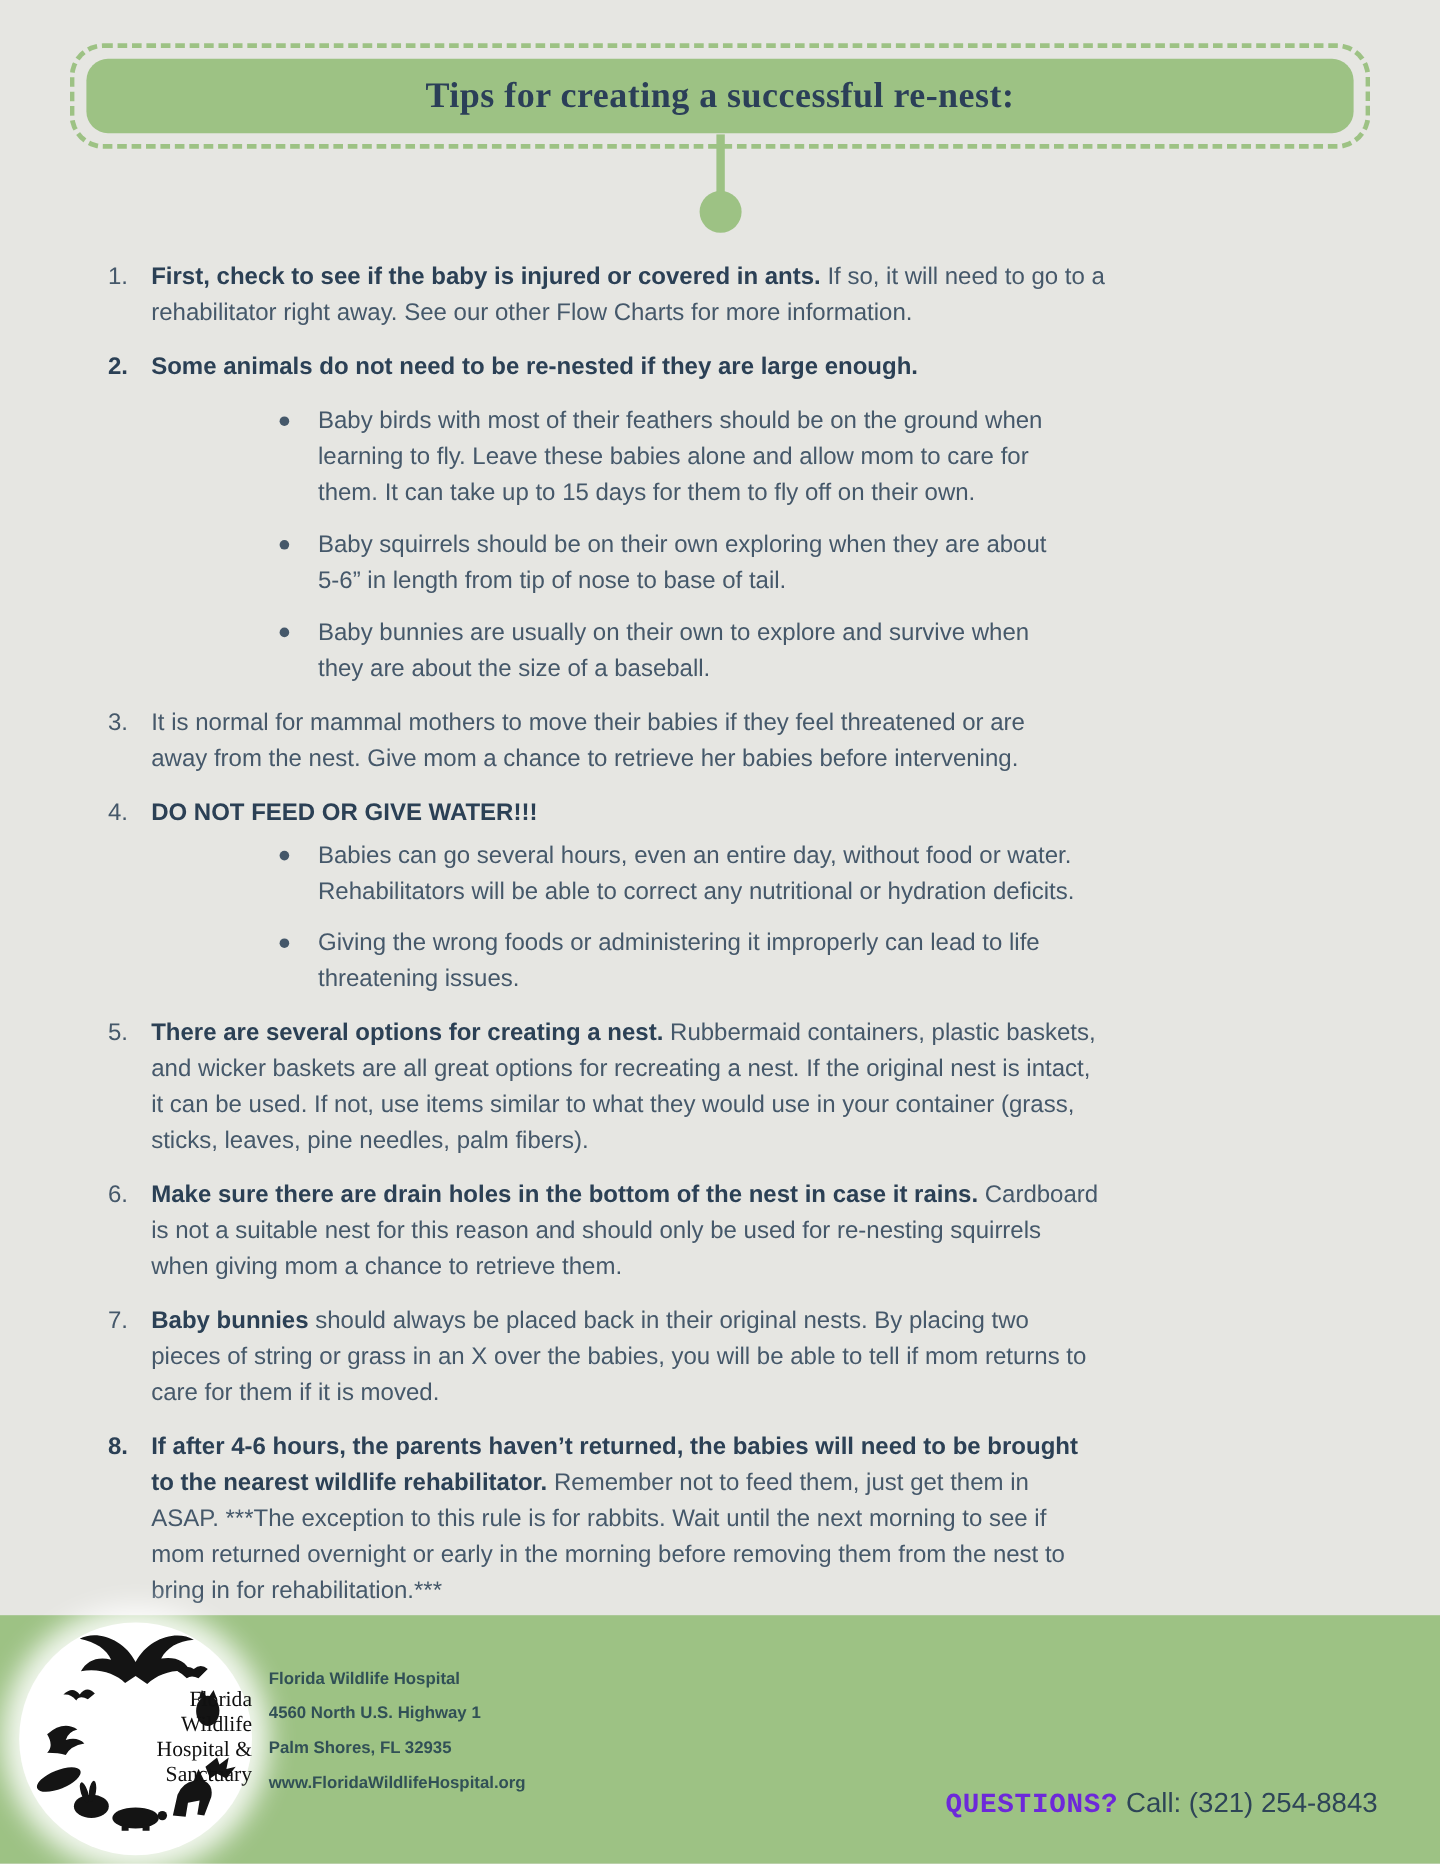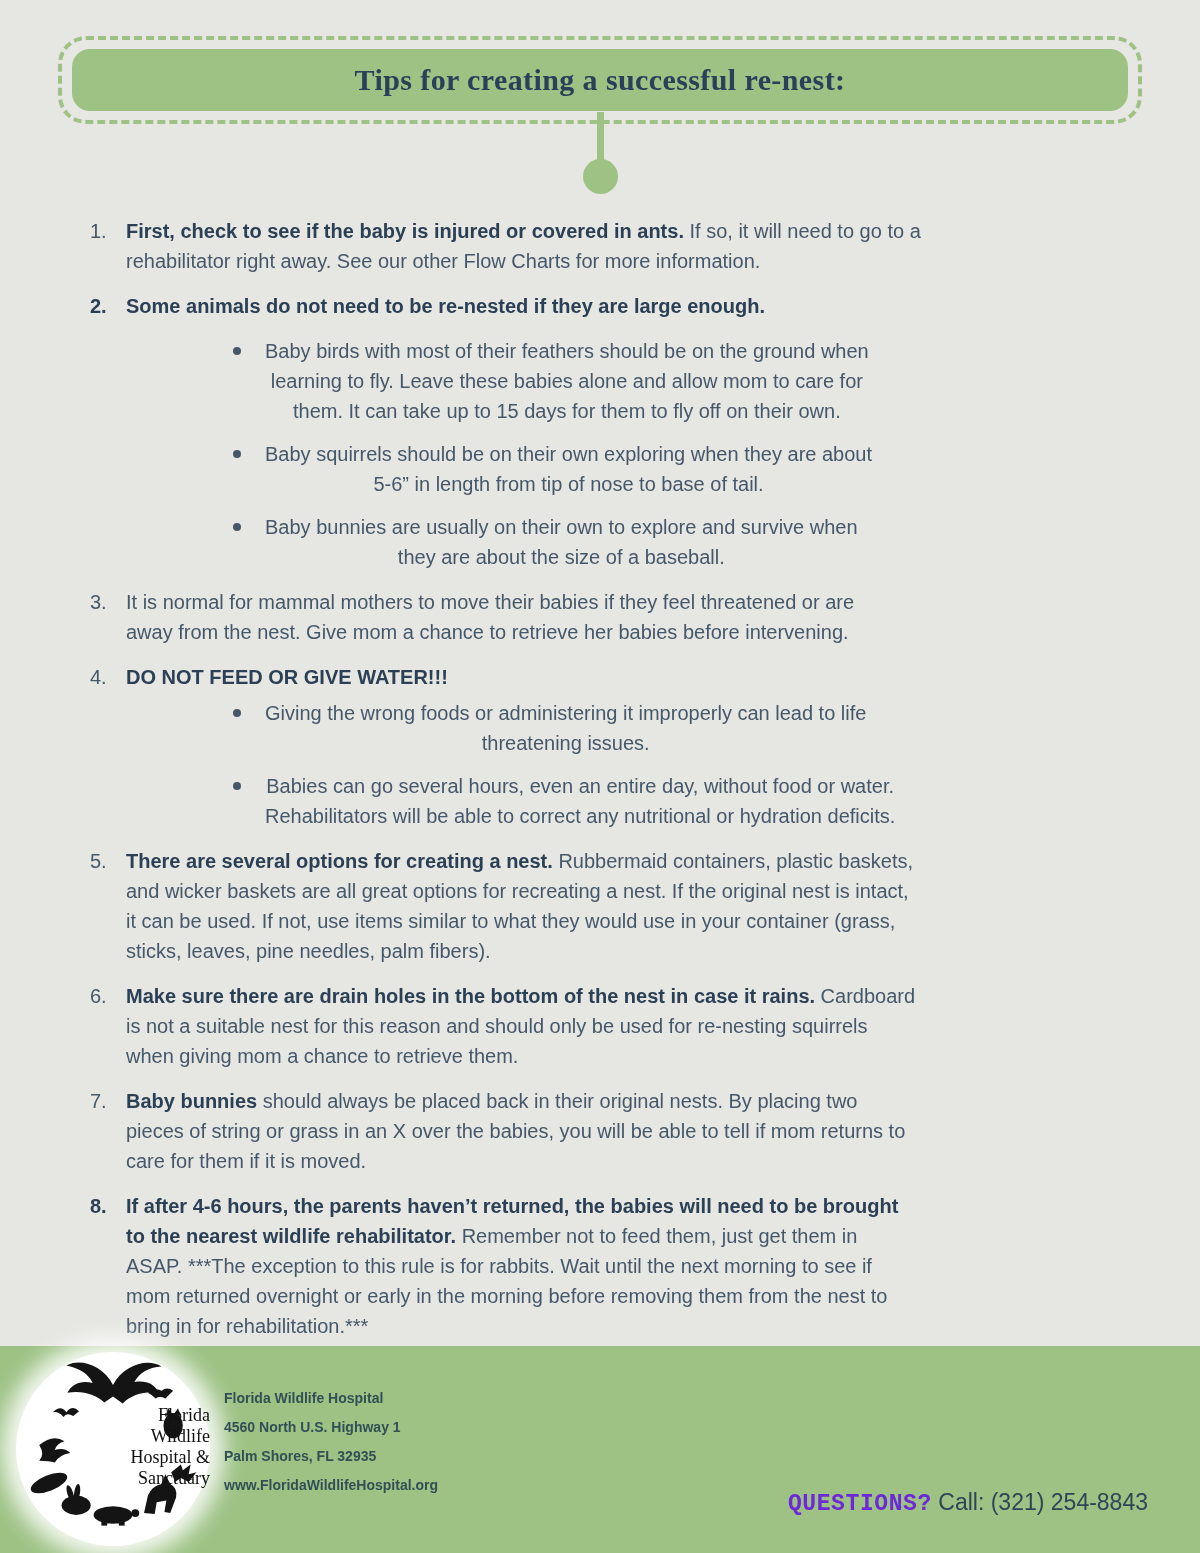--- a/index.html
+++ b/index.html
@@ -38,21 +38,21 @@
   .tip{
     display:flex;
     margin-bottom:15px;
     font-size:20px;line-height:30px;
   }
   .tip-number{flex:none;width:36px;color:#45586a;}
   .tip-number.bold{font-weight:bold;color:#2b4055;}
   .tip-body{flex:1;white-space:pre-line;}
   .tip-lead{font-weight:bold;color:#2b4055;text-align:right;}
   .tip-rest{color:#45586a;}
-  .bullets{margin-top:15px;text-align:center;}
+  .bullets{margin-top:15px;}
   .bullets.tight{margin-top:6px;}
   .bullet{display:flex;margin-bottom:13px;padding-left:107px;}
   .bullet:last-child{margin-bottom:0;}
   .bullet .dot{flex:none;width:8px;height:8px;border-radius:50%;background:#45586a;margin:11px 24px 0 0;}
   .bullet-text{white-space:pre-line;}
 
   
   .footer{
     height:207px;flex:none;
     background:#9dc284;
@@ -112,23 +112,23 @@
 5-6” in length from tip of nose to base of tail.</span></div><div class="bullet"><span class="dot"></span><span class="bullet-text">Baby bunnies are usually on their own to explore and survive when
 they are about the size of a baseball.</span></div></div></div>
         </div>
         <div class="tip">
           <span class="tip-number">3.</span>
           <div class="tip-body"><span class="tip-rest">It is normal for mammal mothers to move their babies if they feel threatened or are
 away from the nest. Give mom a chance to retrieve her babies before intervening.</span></div>
         </div>
         <div class="tip">
           <span class="tip-number">4.</span>
-          <div class="tip-body"><span class="tip-lead">DO NOT FEED OR GIVE WATER!!!</span><div class="bullets tight"><div class="bullet"><span class="dot"></span><span class="bullet-text">Giving the wrong foods or administering it improperly can lead to life
-threatening issues.</span></div><div class="bullet"><span class="dot"></span><span class="bullet-text">Babies can go several hours, even an entire day, without food or water.
-Rehabilitators will be able to correct any nutritional or hydration deficits.</span></div></div></div>
+          <div class="tip-body"><span class="tip-lead">DO NOT FEED OR GIVE WATER!!!</span><div class="bullets tight"><div class="bullet"><span class="dot"></span><span class="bullet-text">Babies can go several hours, even an entire day, without food or water.
+Rehabilitators will be able to correct any nutritional or hydration deficits.</span></div><div class="bullet"><span class="dot"></span><span class="bullet-text">Giving the wrong foods or administering it improperly can lead to life
+threatening issues.</span></div></div></div>
         </div>
         <div class="tip">
           <span class="tip-number">5.</span>
           <div class="tip-body"><span class="tip-lead">There are several options for creating a nest.</span><span class="tip-rest"> Rubbermaid containers, plastic baskets,
 and wicker baskets are all great options for recreating a nest. If the original nest is intact,
 it can be used. If not, use items similar to what they would use in your container (grass,
 sticks, leaves, pine needles, palm fibers).</span></div>
         </div>
         <div class="tip">
           <span class="tip-number">6.</span>

